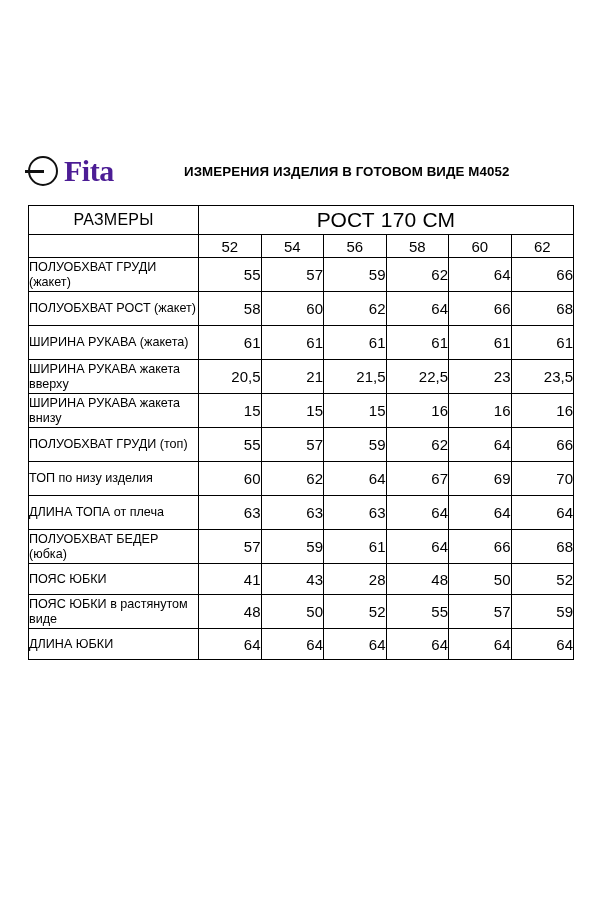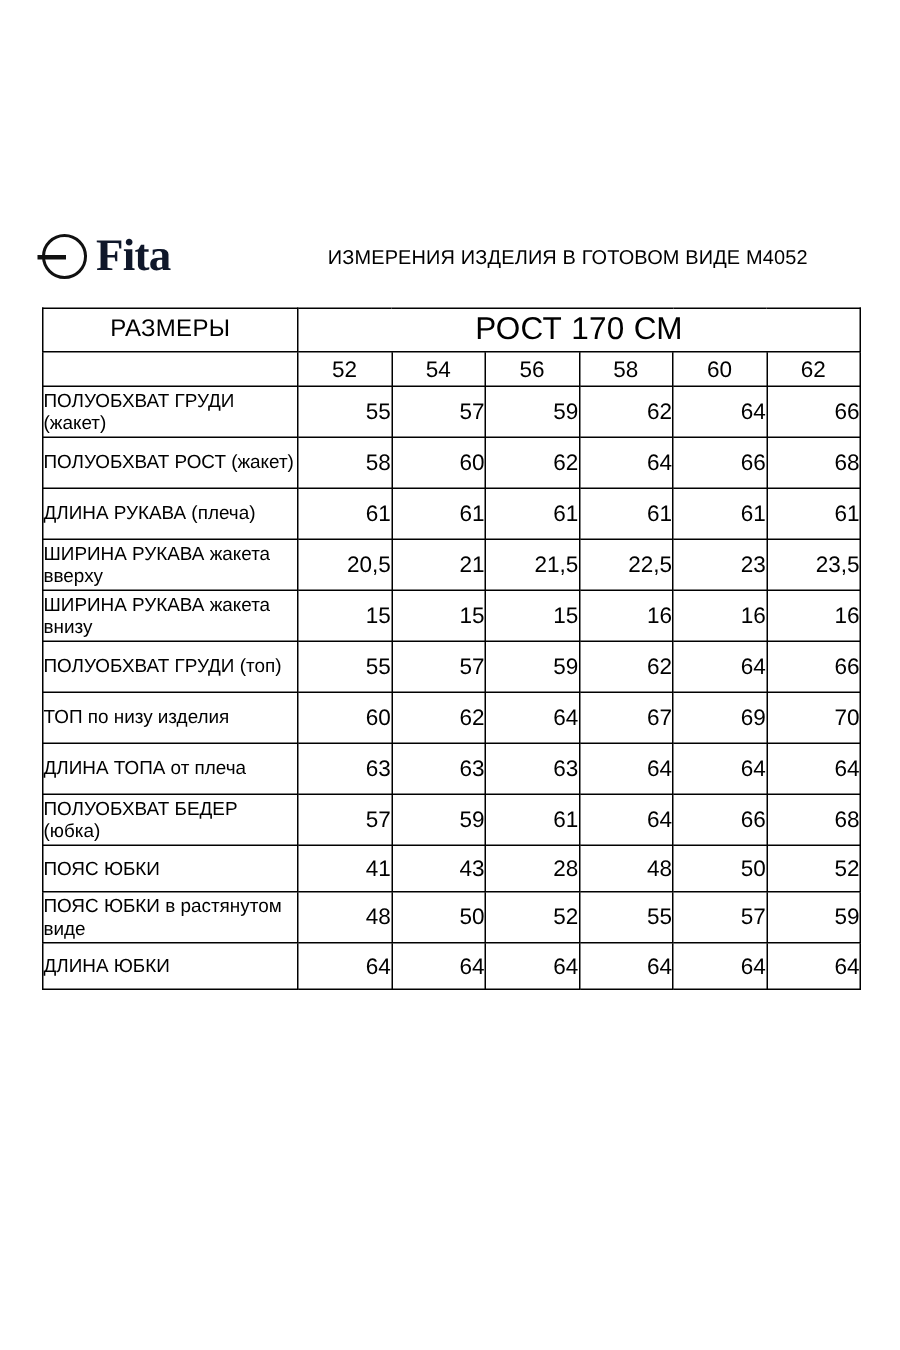--- a/index.html
+++ b/index.html
@@ -53,28 +53,28 @@
     top: 12px;
     width: 19px;
     height: 2.5px;
     background: #111111;
   }
   .brand-name {
     font-size: 30px;
     font-weight: bold;
     letter-spacing: -0.5px;
     line-height: 1;
-    color: #0f172a;
+    color: #4c1d95;
     font-family: "Liberation Serif", serif;
   }
   .doc-title {
     flex: 1 1 auto;
-    text-align: center;
+    text-align: left;
     font-size: 13.3px;
-    font-weight: normal;
+    font-weight: bold;
     letter-spacing: 0.1px;
     padding-left: 6px;
     white-space: nowrap;
   }
 
   table.measurements {
     position: absolute;
     left: 28px;
     top: 205px;
     width: 545px;
@@ -175,21 +175,21 @@
       <tr class="r2">
         <td class="label">ПОЛУОБХВАТ РОСТ (жакет)</td>
         <td class="val">58</td>
         <td class="val">60</td>
         <td class="val">62</td>
         <td class="val">64</td>
         <td class="val">66</td>
         <td class="val">68</td>
       </tr>
       <tr class="r2">
-        <td class="label">ДЛИНА РУКАВА (плеча)</td>
+        <td class="label">ШИРИНА РУКАВА (жакета)</td>
         <td class="val">61</td>
         <td class="val">61</td>
         <td class="val">61</td>
         <td class="val">61</td>
         <td class="val">61</td>
         <td class="val">61</td>
       </tr>
       <tr class="r2">
         <td class="label">ШИРИНА РУКАВА жакета вверху</td>
         <td class="val">20,5</td>

